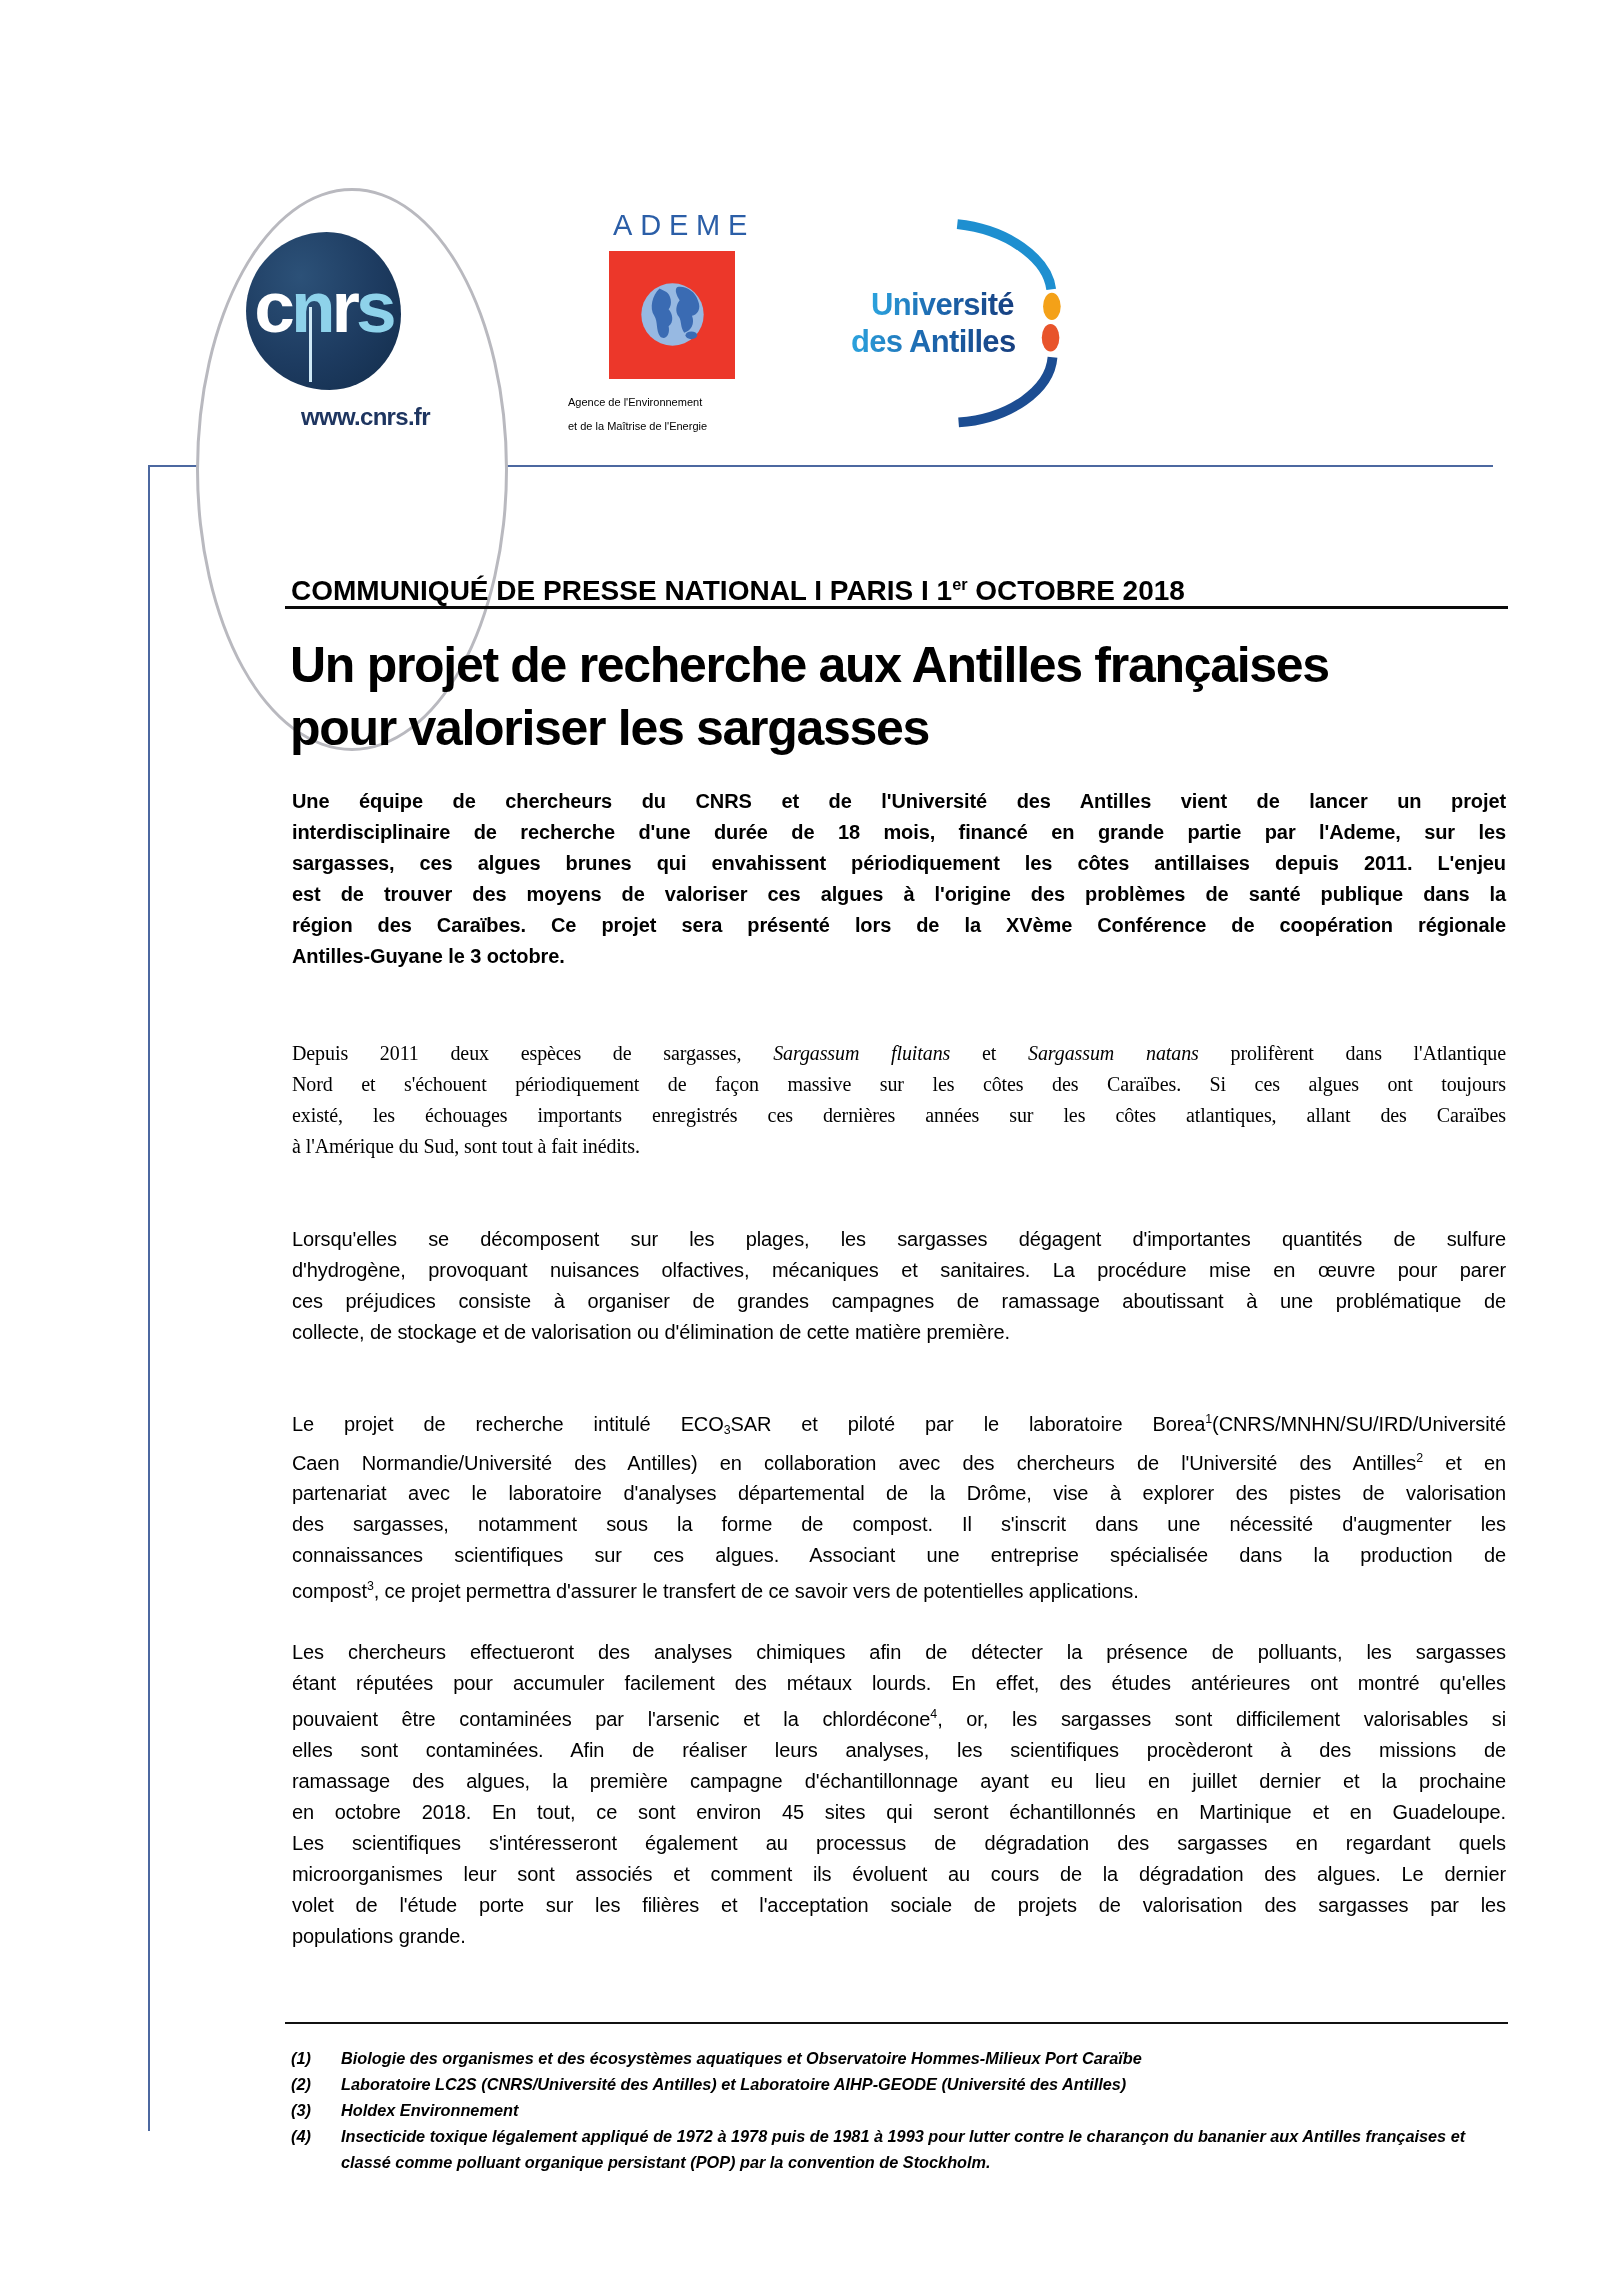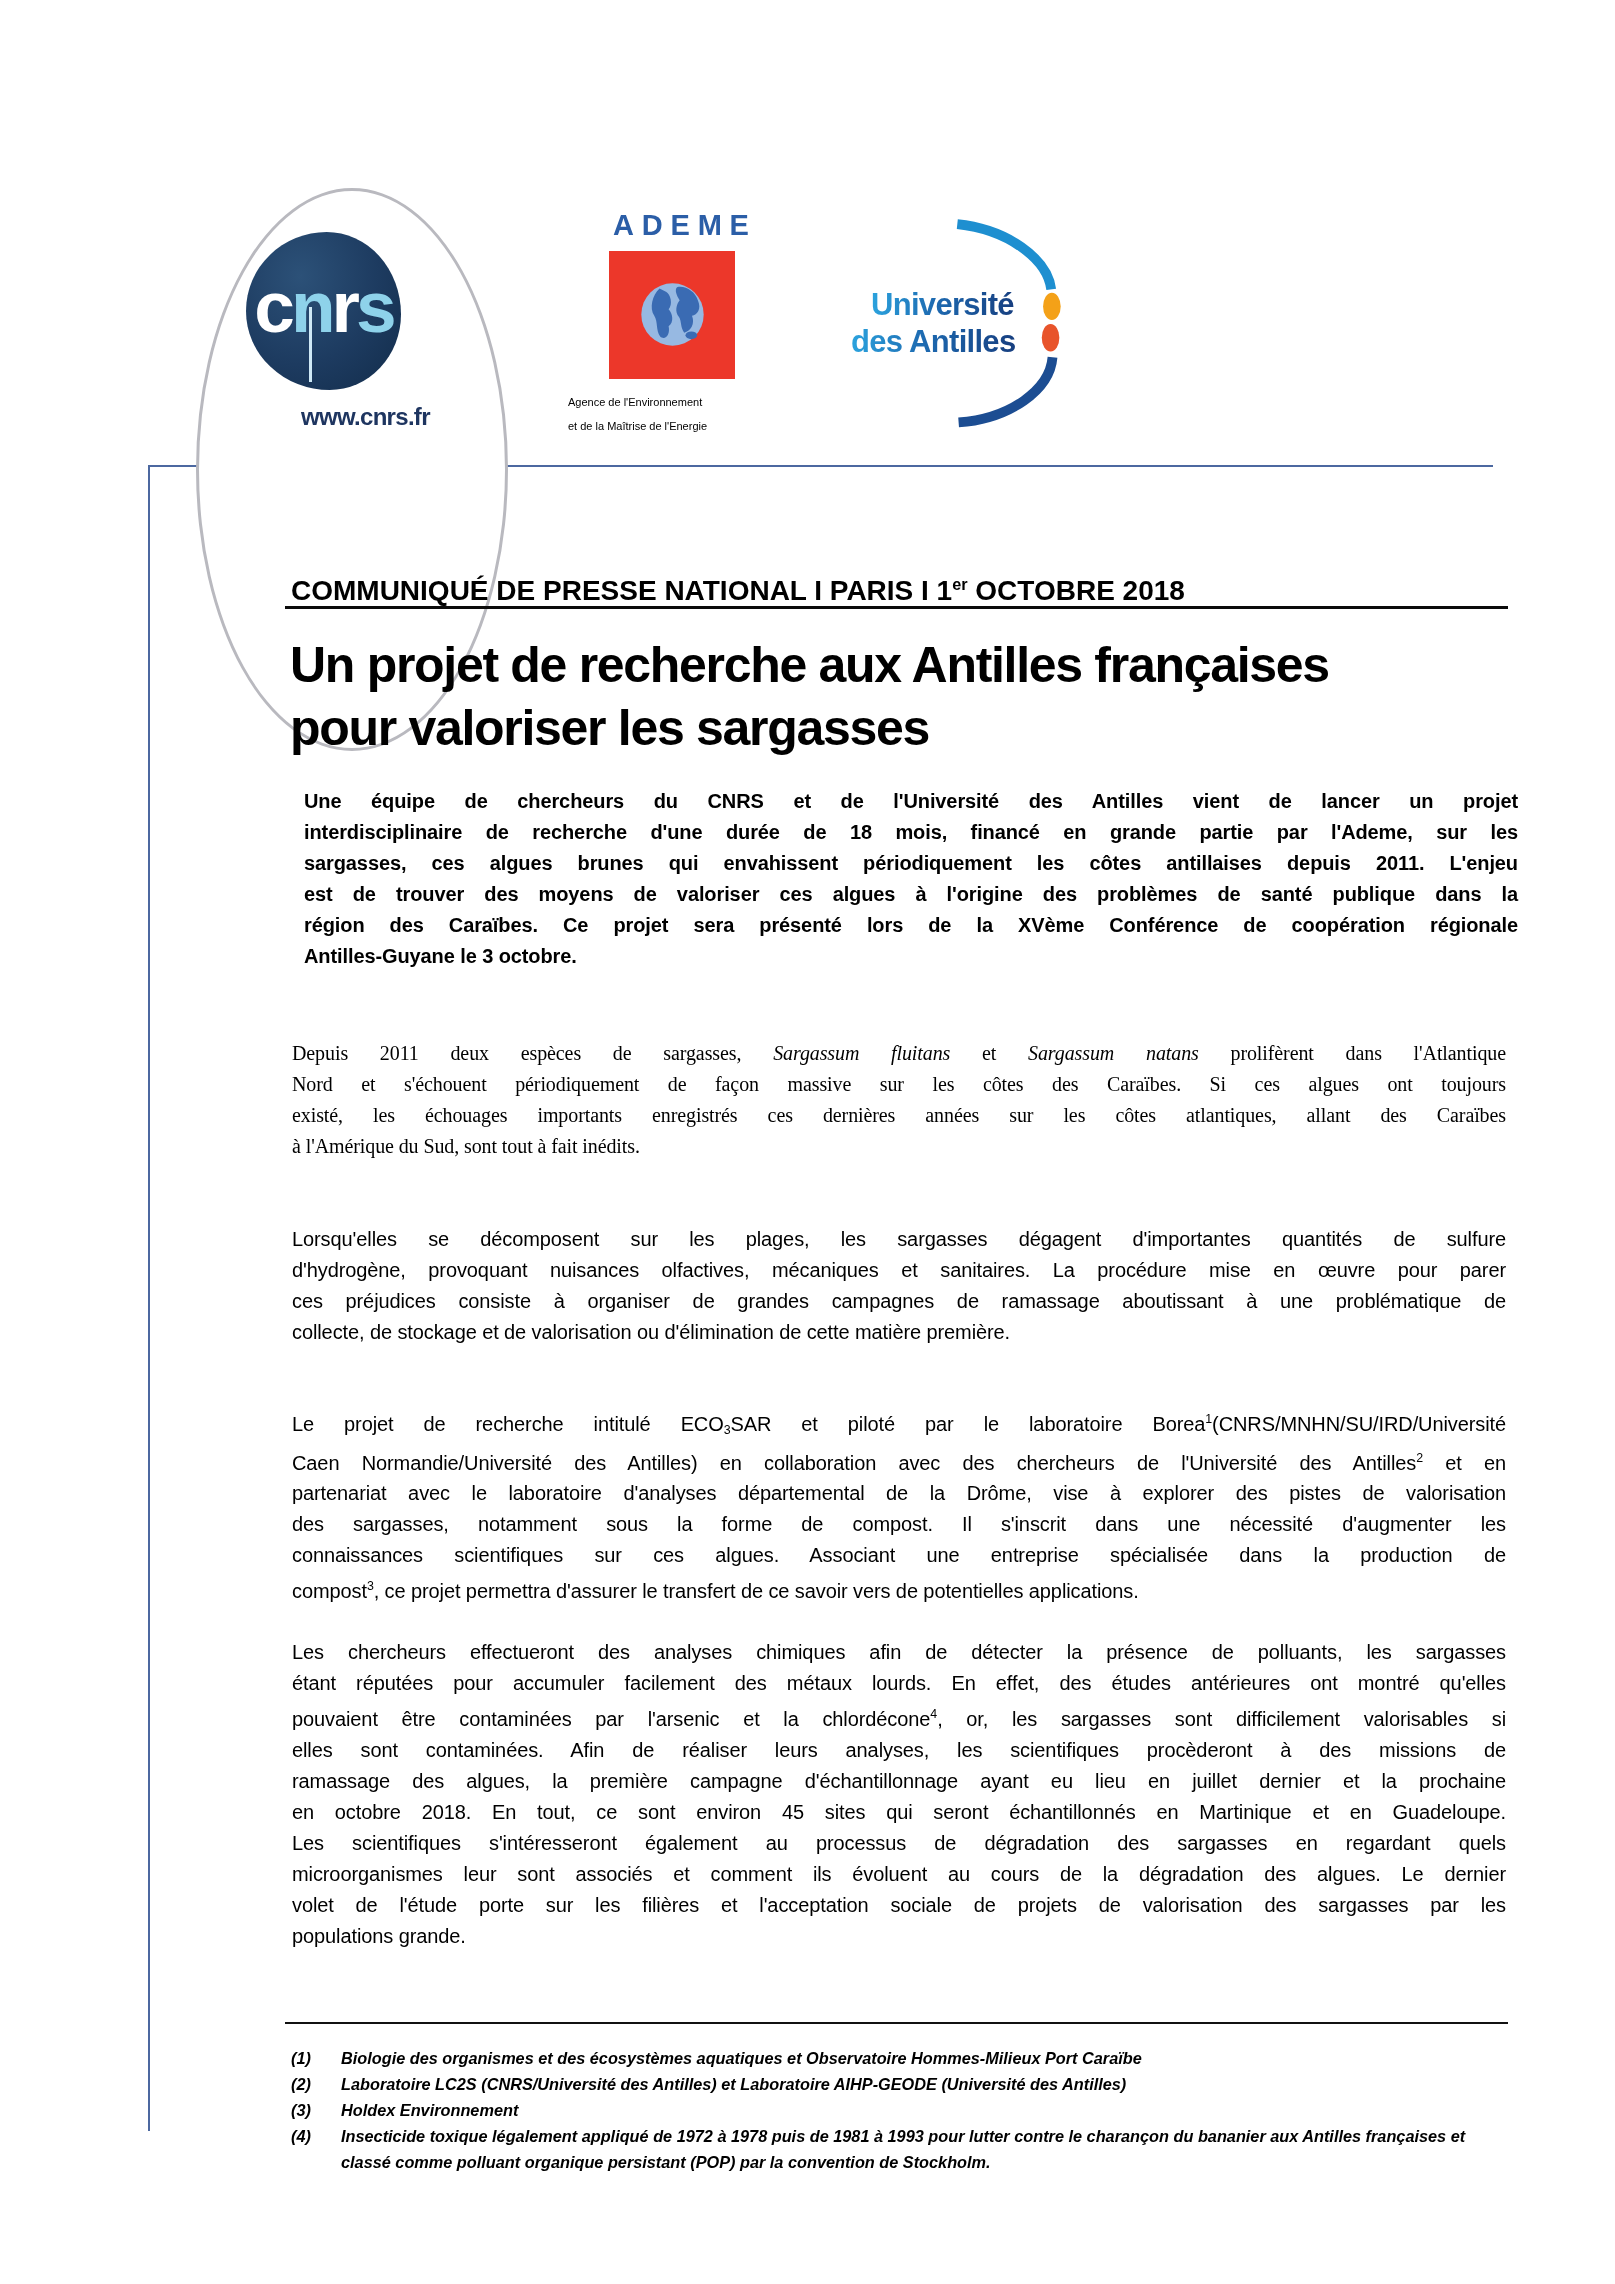--- a/index.html
+++ b/index.html
@@ -17,21 +17,21 @@
   .cnrs-blob{left:246px;top:232px;width:155px;height:158px;z-index:3;
              border-radius:52% 48% 46% 54%/50% 52% 48% 50%;
              background:radial-gradient(ellipse at 35% 28%,#2c5178 0%,#1d3b60 55%,#122c4a 100%);
              display:flex;align-items:center;justify-content:center;}
   .cnrs-needle{position:absolute;left:63px;top:75px;width:3.3px;height:75px;background:#cfe9f6;}
   .cnrs-word{position:relative;font-size:73px;font-weight:bold;letter-spacing:-3.9px;line-height:1;margin-top:-9px;}
   .cnrs-word .w{color:#ffffff;} .cnrs-word .lb{color:#8ed2ea;}
   .cnrs-url{left:301px;top:403px;font-size:24px;font-weight:bold;color:#1e3560;letter-spacing:-0.7px;z-index:3;}
 
   
-  .ademe-name{left:613px;top:209px;font-size:29px;font-weight:bold;color:#2b5ea7;letter-spacing:7.8px;z-index:3;}
+  .ademe-name{left:613px;top:209px;font-size:29px;font-weight:normal;color:#2b5ea7;letter-spacing:7.8px;z-index:3;}
   .ademe-square{left:609px;top:251px;width:126px;height:128px;background:#ec372a;z-index:3;}
   .ademe-globe{left:640px;top:282px;width:65px;height:65px;z-index:4;}
   .ademe-tagline{left:568px;top:390px;width:222px;font-size:11px;color:#000000;line-height:24px;z-index:3;}
 
   
   .ua-arc{left:948px;top:219px;width:121px;height:210px;z-index:3;}
   .ua-word{font-weight:bold;z-index:3;letter-spacing:-0.7px;
            background:linear-gradient(90deg,#2ba3de 0%,#1d69b0 45%,#173f80 100%);
            -webkit-background-clip:text;background-clip:text;color:transparent;}
   .ua-l1{left:871px;top:287px;font-size:31px;}
@@ -40,21 +40,21 @@
   
   .banner{left:291px;top:575px;font-size:28px;font-weight:bold;z-index:3;white-space:nowrap;text-align:right;}
   .banner sup{font-size:58%;vertical-align:super;}
   .banner-underline{left:285px;top:606px;width:1223px;height:3.3px;background:#0b0b0b;z-index:3;}
 
   
   .title{left:290px;top:634px;font-size:50px;font-weight:bold;letter-spacing:-1.3px;line-height:63px;z-index:3;white-space:nowrap;}
 
   
   .textblock{left:292px;width:1214px;font-size:20px;line-height:31px;letter-spacing:-0.1px;z-index:3;}
-  .intro{top:786px;font-weight:bold;margin-left:12px;}
+  .intro{top:786px;font-weight:bold;}
   .p1{top:1038px;font-family:Liberation Serif, serif;} .p2{top:1224px;} .p3{top:1404px;} .p4{top:1637px;}
   .jline{text-align:justify;text-align-last:justify;}
   .jline.lastline{text-align-last:left;}
   .textblock sup{font-size:62%;vertical-align:super;}
   .textblock sub{font-size:62%;vertical-align:baseline;position:relative;top:0.28em;}
 
   
   .fn-rule{left:285px;top:2022px;width:1223px;height:2px;background:#111;z-index:3;}
   .footnotes{left:291px;top:2045px;width:1216px;font-size:16.3px;font-weight:bold;font-style:italic;
              line-height:26px;z-index:3;}

